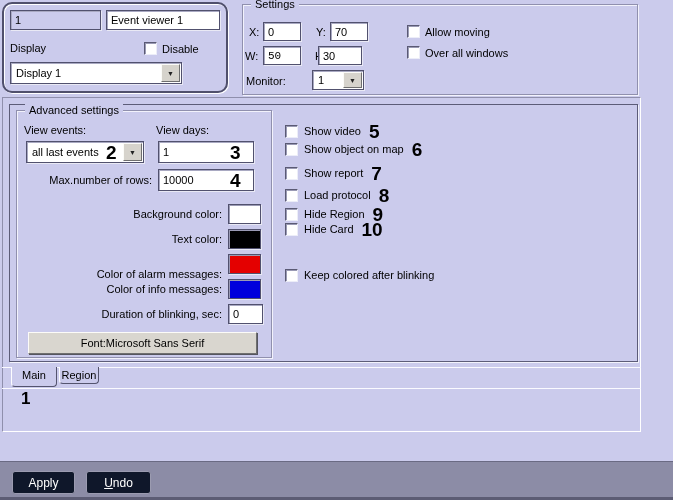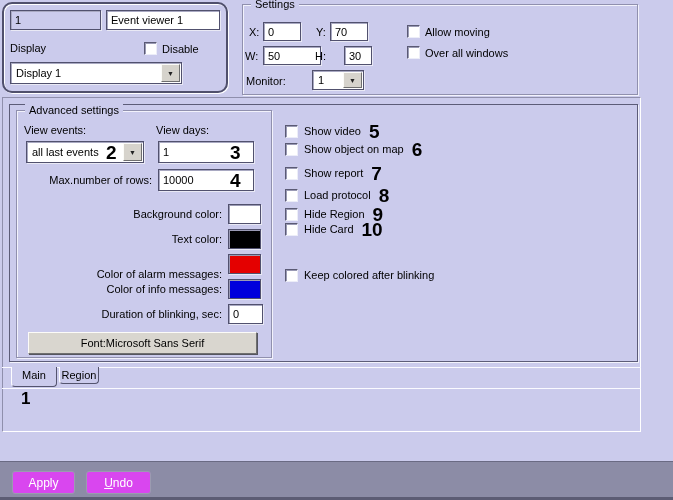--- a/index.html
+++ b/index.html
@@ -107,21 +107,21 @@
   .tabline{position:absolute;height:1px;background:#fafaff;}
 
   
   .footer{
     position:absolute;left:0;top:461px;width:673px;height:39px;
     background:#8c8ca6;border-top:1px solid #6a6a83;box-sizing:border-box;
   }
   .footer-bottomline{position:absolute;left:0;top:497px;width:673px;height:3px;background:#5c5c74;}
   .btn-dark{
     position:absolute;top:9px;height:23px;box-sizing:border-box;
-    background:#d946ef;border:1px solid #9b9bb0;border-radius:3px;
+    background:#0f172a;border:1px solid #9b9bb0;border-radius:3px;
     color:#fff;display:flex;align-items:center;justify-content:center;
     font-size:12px;cursor:default;
   }
   .btn-dark .t{display:block;}
   .btn-undo .t::first-letter{text-decoration:underline;}
 </style>
 </head>
 <body>
 
 <div id="root">
@@ -143,23 +143,23 @@
     <span class="gtitle">Settings</span>
   </div>
   <div class="lbl" style="left:249px;top:26px;">X:</div>
   <input class="field" style="left: 263px; top: 22px; width: 38px; height: 19px;" value="0">
   <div class="lbl" style="left:316px;top:26px;">Y:</div>
   <input class="field" style="left: 330px; top: 22px; width: 38px; height: 19px;" value="70">
   <div class="cb" style="left:407px;top:25px;"></div>
   <div class="lbl" style="left:425px;top:26px;">Allow moving</div>
 
   <div class="lbl" style="left:245px;top:50px;">W:</div>
-  <input class="field" style="left: 263px; top: 46px; width: 58px; height: 19px;" value="50">
+  <input class="field" style="left: 263px; top: 46px; width: 38px; height: 19px; font-family: Liberation Mono, monospace;" value="50">
   <div class="lbl" style="left:315px;top:50px;">H:</div>
-  <input class="field" style="left: 344px; top: 46px; width: 28px; height: 19px;" value="30">
+  <input class="field" style="left: 318px; top: 46px; width: 44px; height: 19px;" value="30">
   <div class="cb" style="left:407px;top:46px;"></div>
   <div class="lbl" style="left:425px;top:47px;">Over all windows</div>
 
   <div class="lbl" style="left:246px;top:75px;">Monitor:</div>
   <div class="combo" style="left:312px;top:70px;width:52px;height:20px;">
     <span class="val">1</span>
     <span class="cbtn">
         <span>▼</span>
       </span>
   </div>

